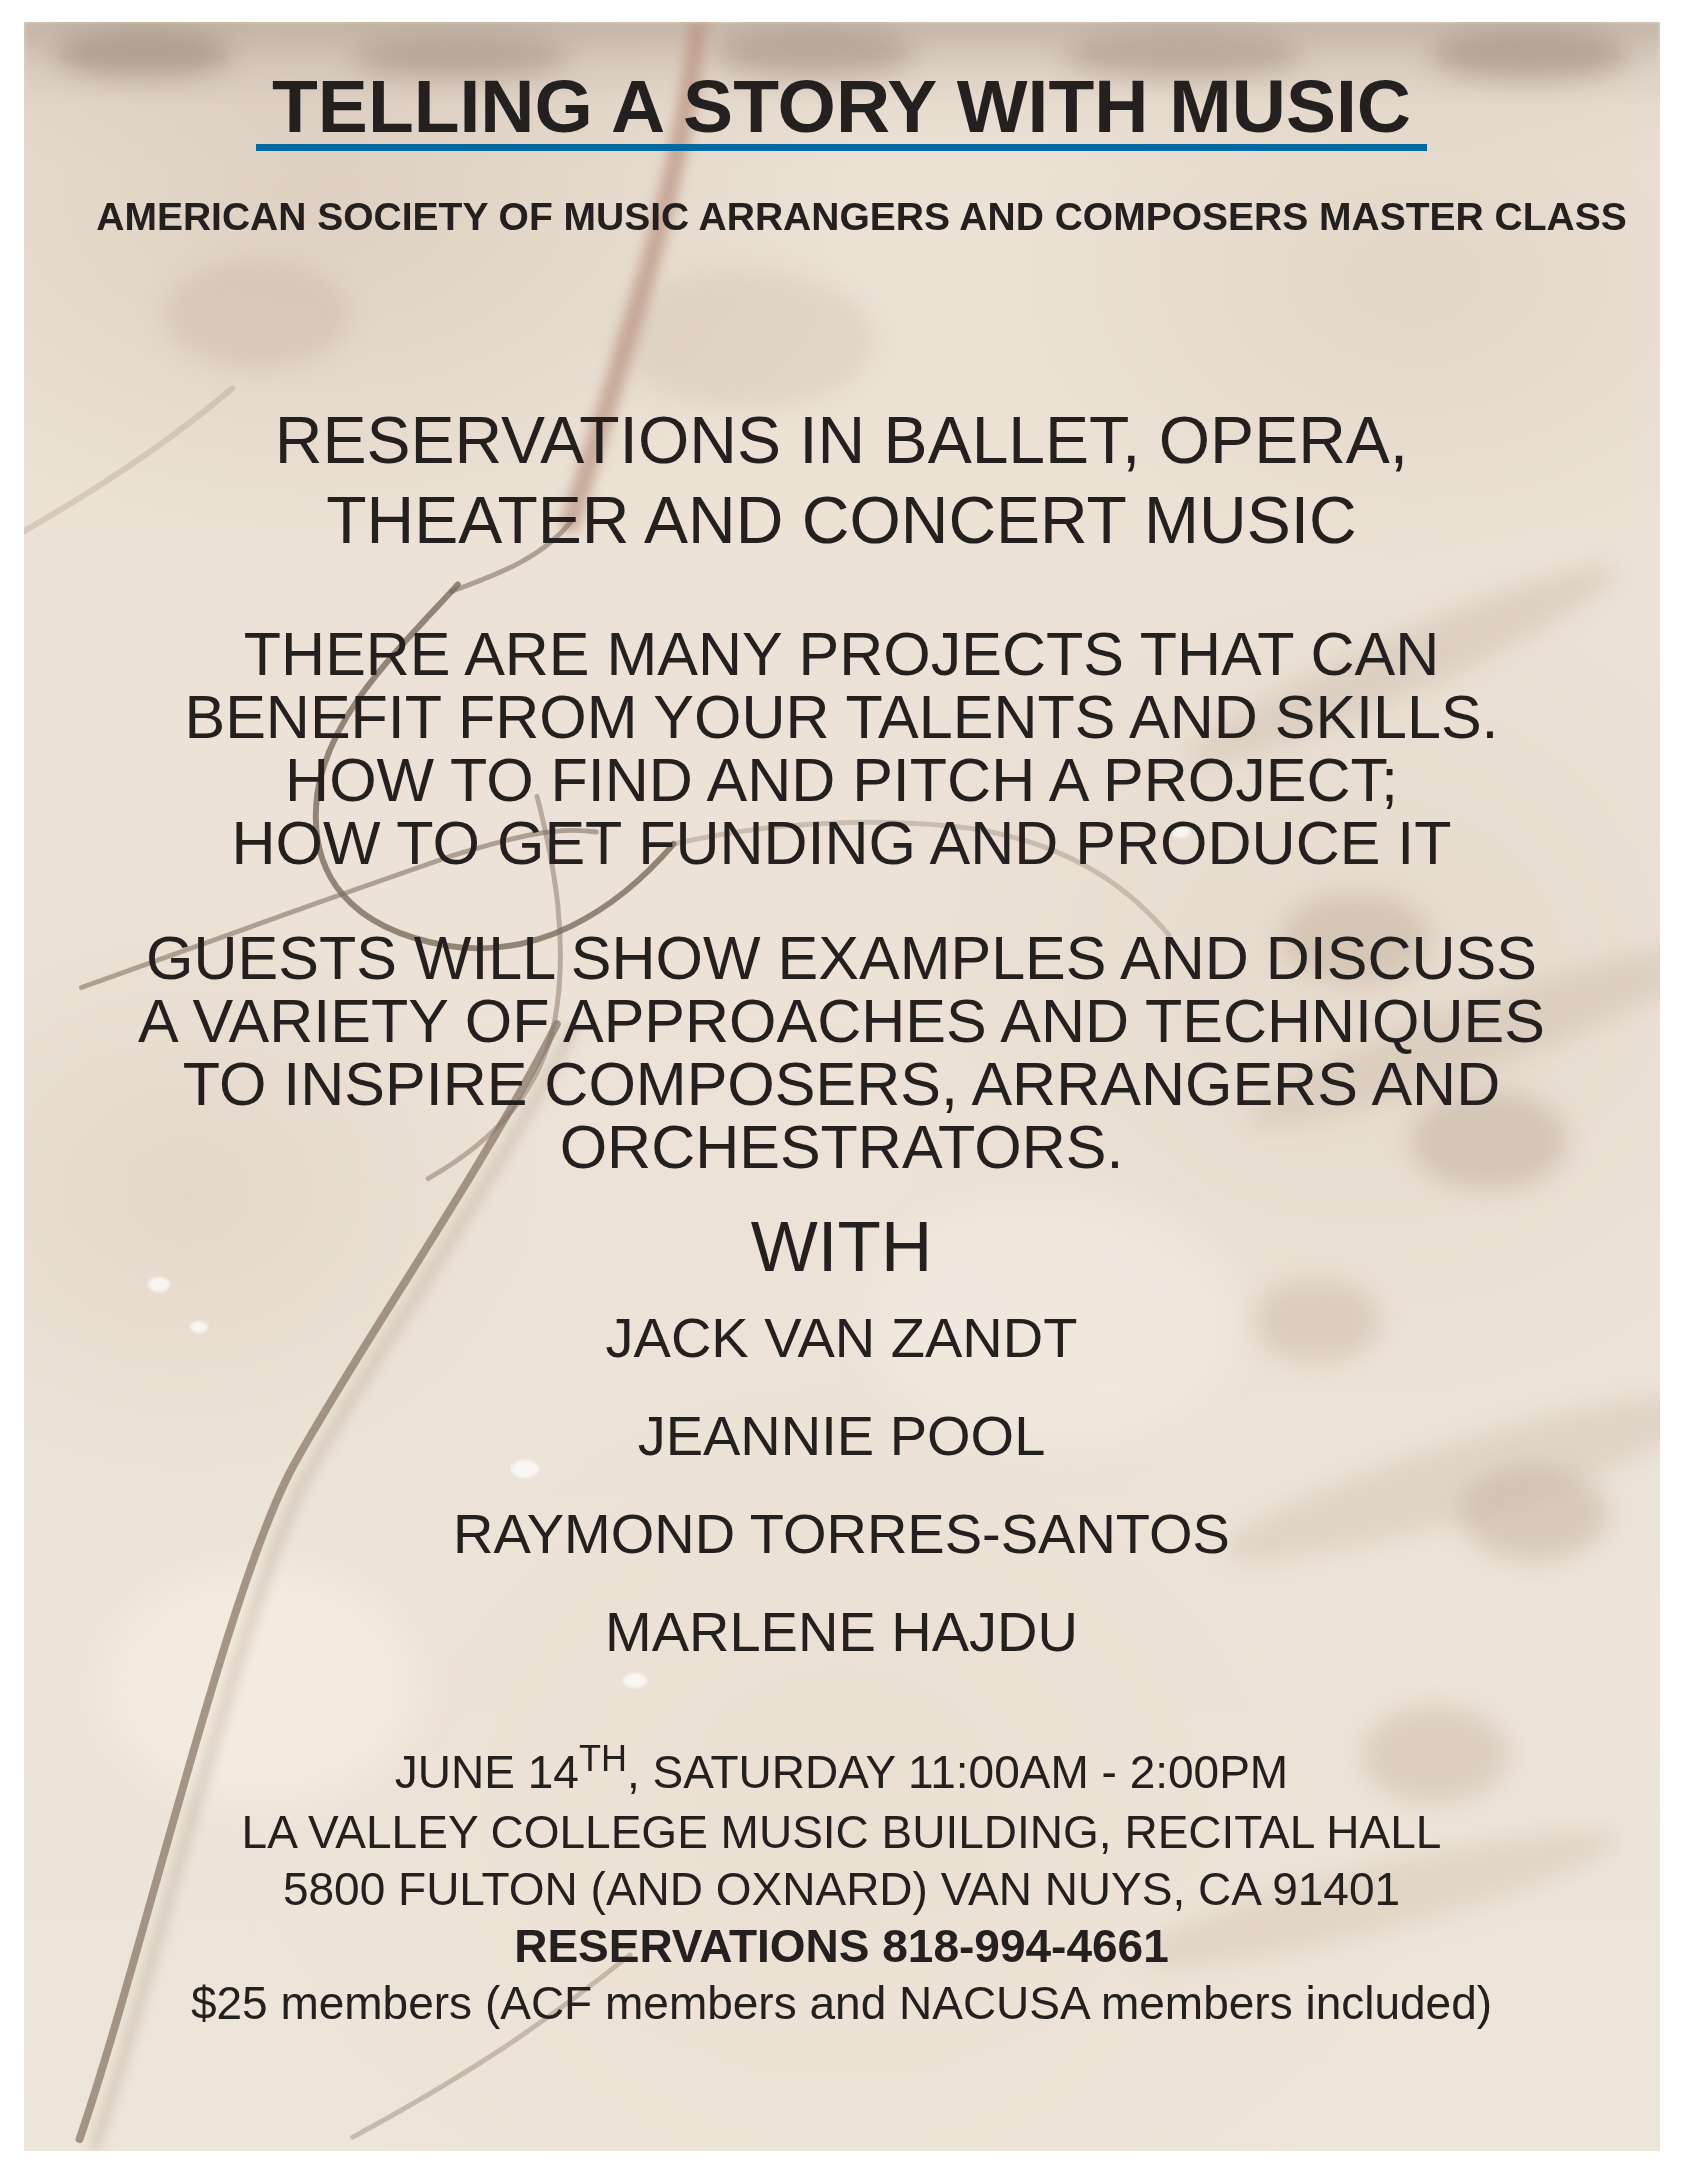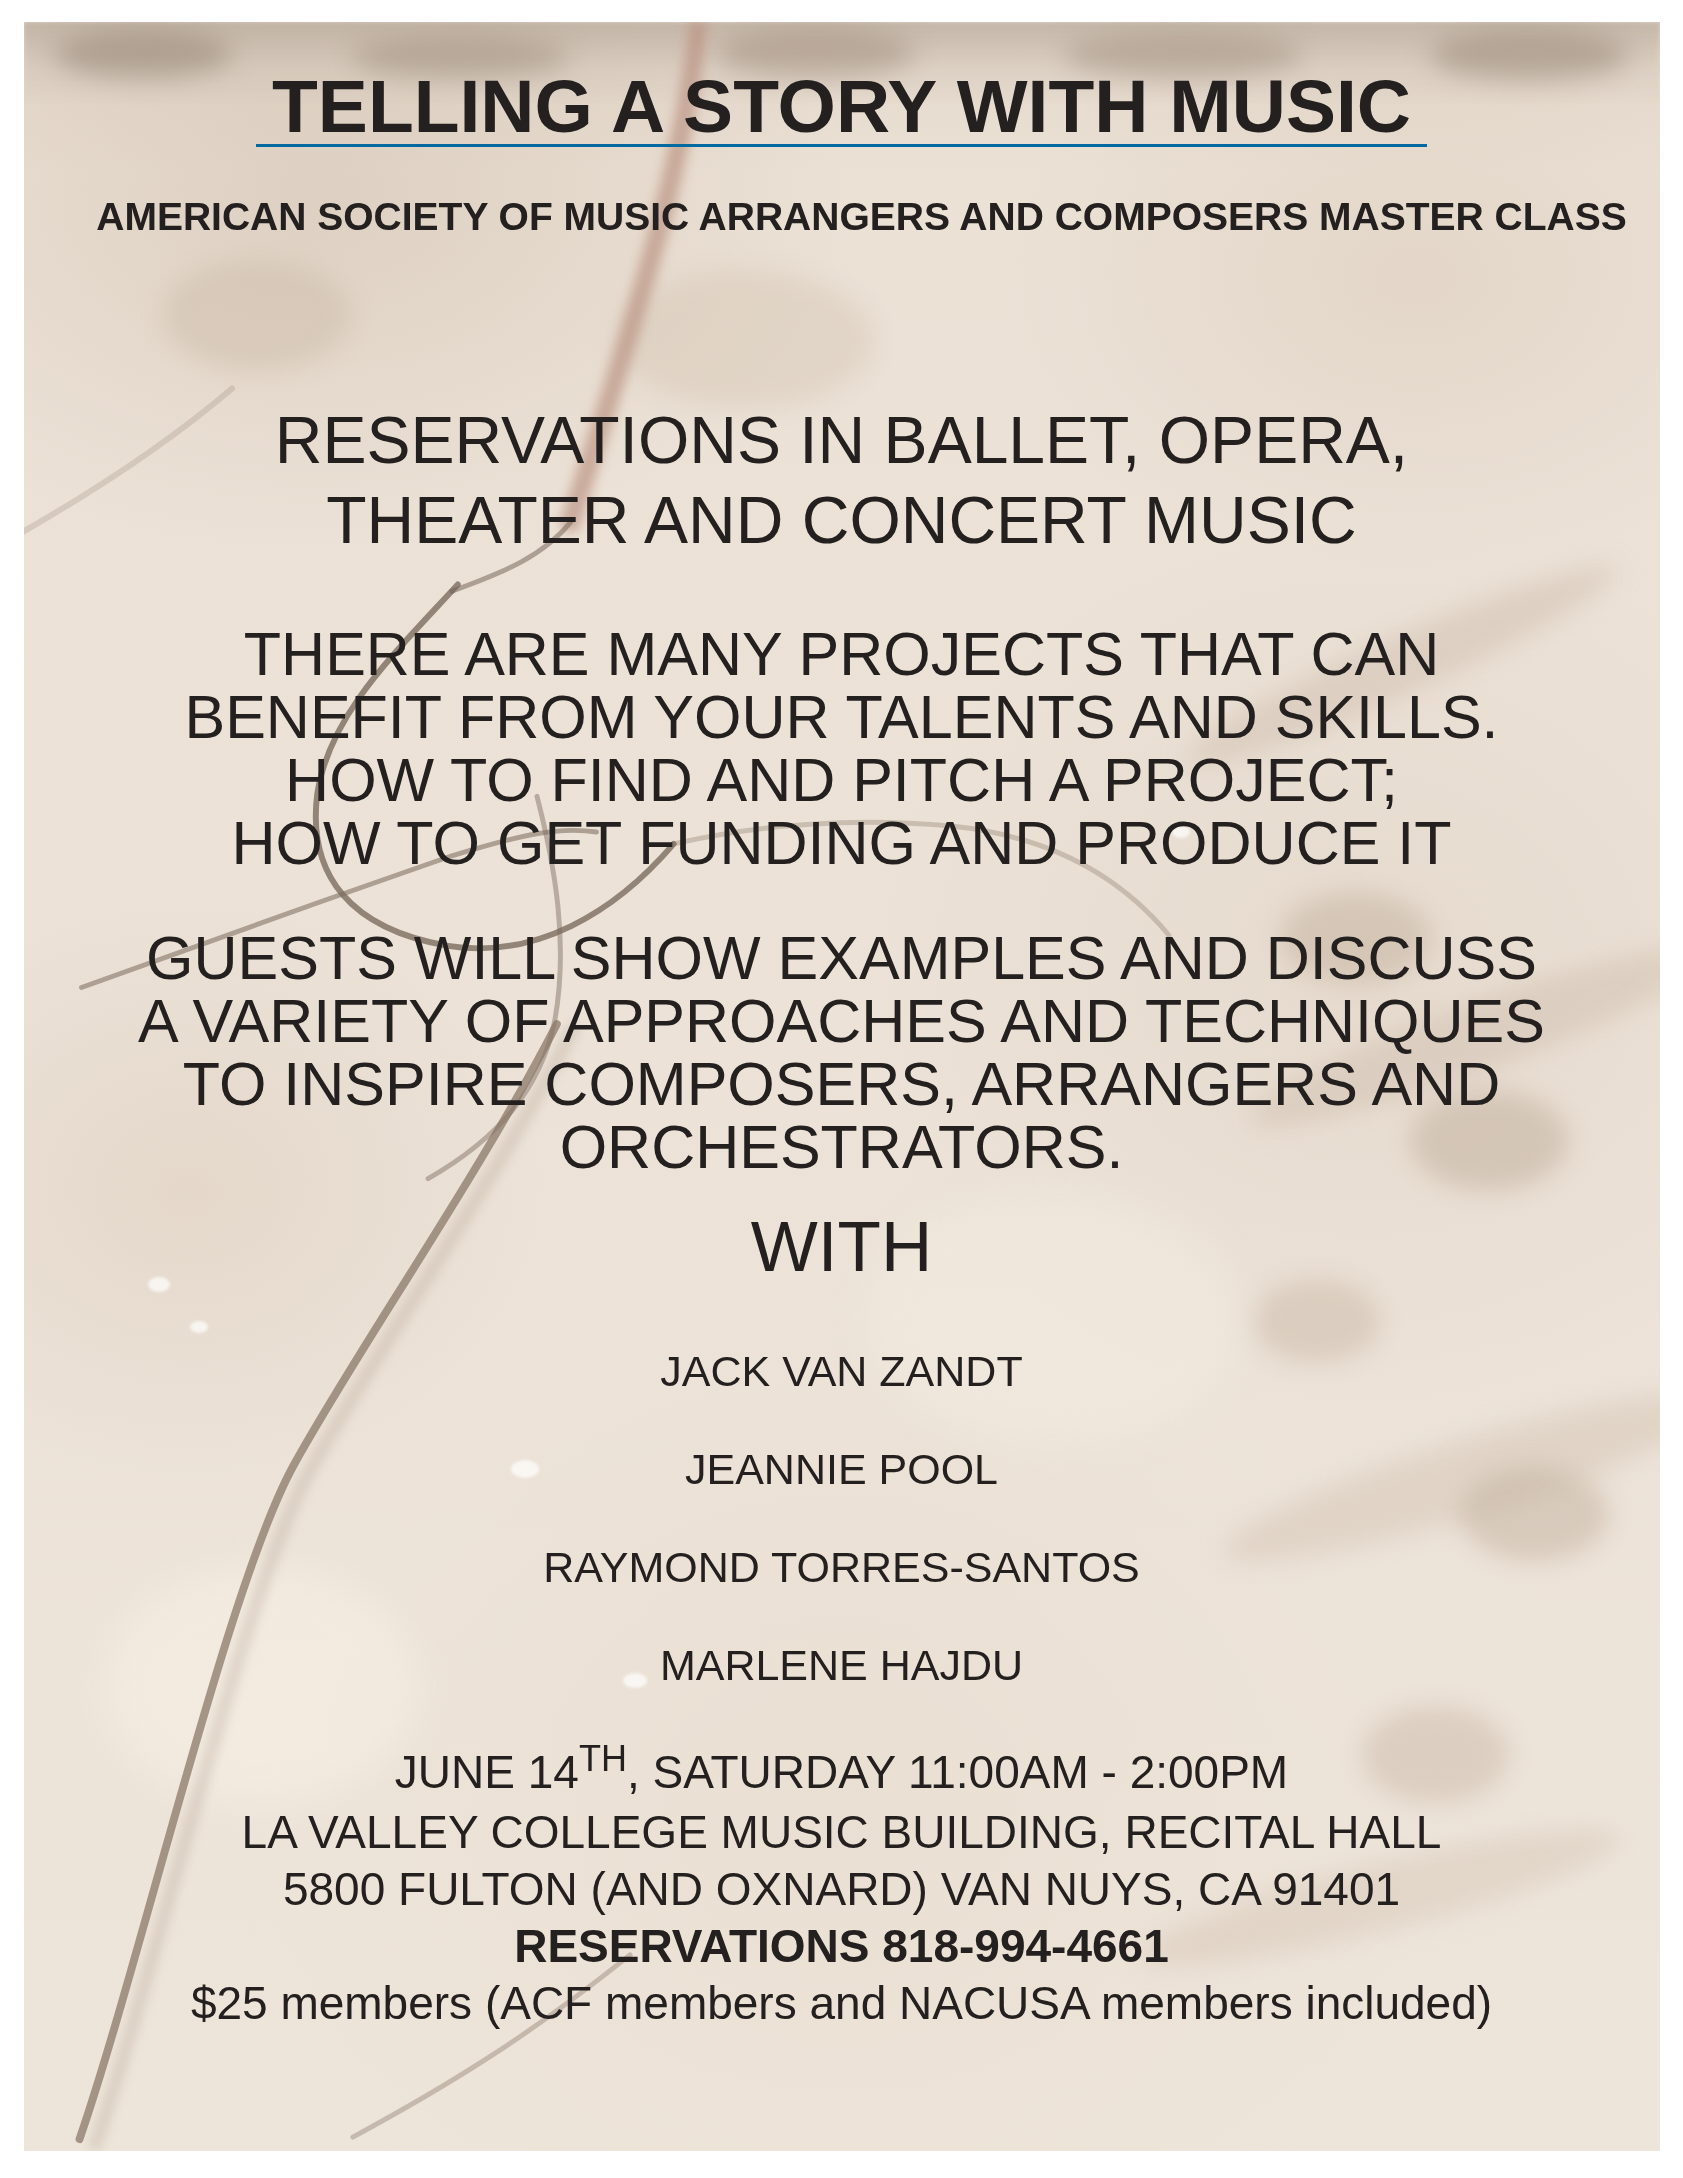--- a/index.html
+++ b/index.html
@@ -18,28 +18,28 @@
       background:linear-gradient(180deg, rgba(160,143,129,.45), rgba(160,143,129,.12) 55%, rgba(160,143,129,0));
       filter:blur(2px);}
   .blob{position:absolute;border-radius:50%;filter:blur(12px);}
   .spk{position:absolute;border-radius:50%;background:rgba(255,255,255,.7);filter:blur(1.5px);}
   .kelp-soft{position:absolute;left:0;top:0;filter:blur(5px);}
   .kelp-crisp{position:absolute;left:0;top:0;filter:blur(0.7px);}
   
   .t{position:absolute;left:0;right:0;text-align:center;white-space:nowrap;}
   .title-row{top:69px;}
   .title{display:inline-block;font-size:75px;font-weight:bold;line-height:1;
-         padding:0 16px;border-bottom:3px solid #0369a1;}
+         padding:0 16px;border-bottom:7px solid #0369a1;}
   .subtitle{top:194px;font-size:39px;font-weight:bold;line-height:1.2;padding-left:40px;}
   .headline{top:400px;font-size:66px;line-height:80px;}
   .para1{top:623px;}
   .para2{top:927px;}
   .para{font-size:61px;line-height:63px;}
   .with{top:1209px;font-size:71px;line-height:75px;}
-  .names{top:1322px;font-size:43px;line-height:98px;}
+  .names{top:1289px;font-size:56px;line-height:98px;}
   .details{top:1744px;font-size:46px;line-height:57px;}
   .bold{font-weight:bold;}
   .sup{font-size:36px;position:relative;top:-17px;}
 </style>
 </head>
 <body>
 
 <div class="page">
 
   <div class="photo">

